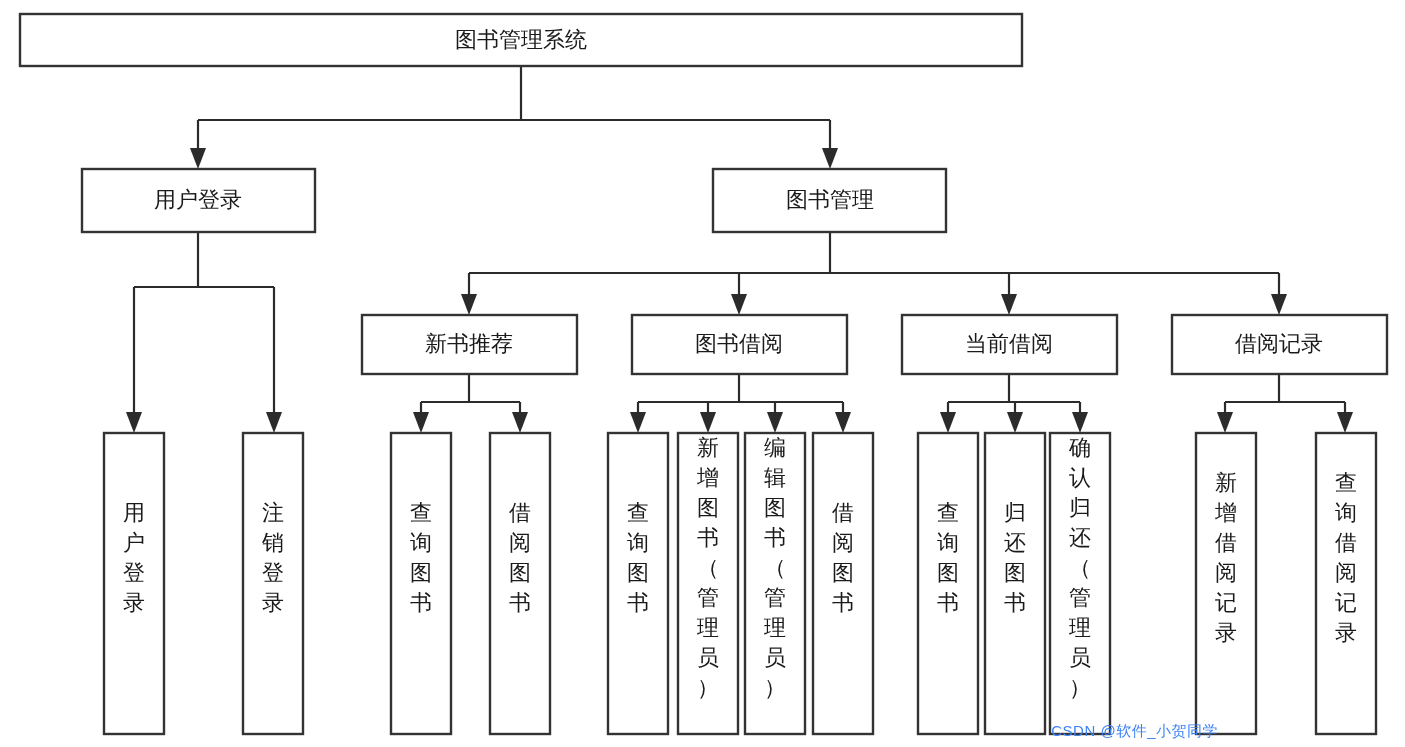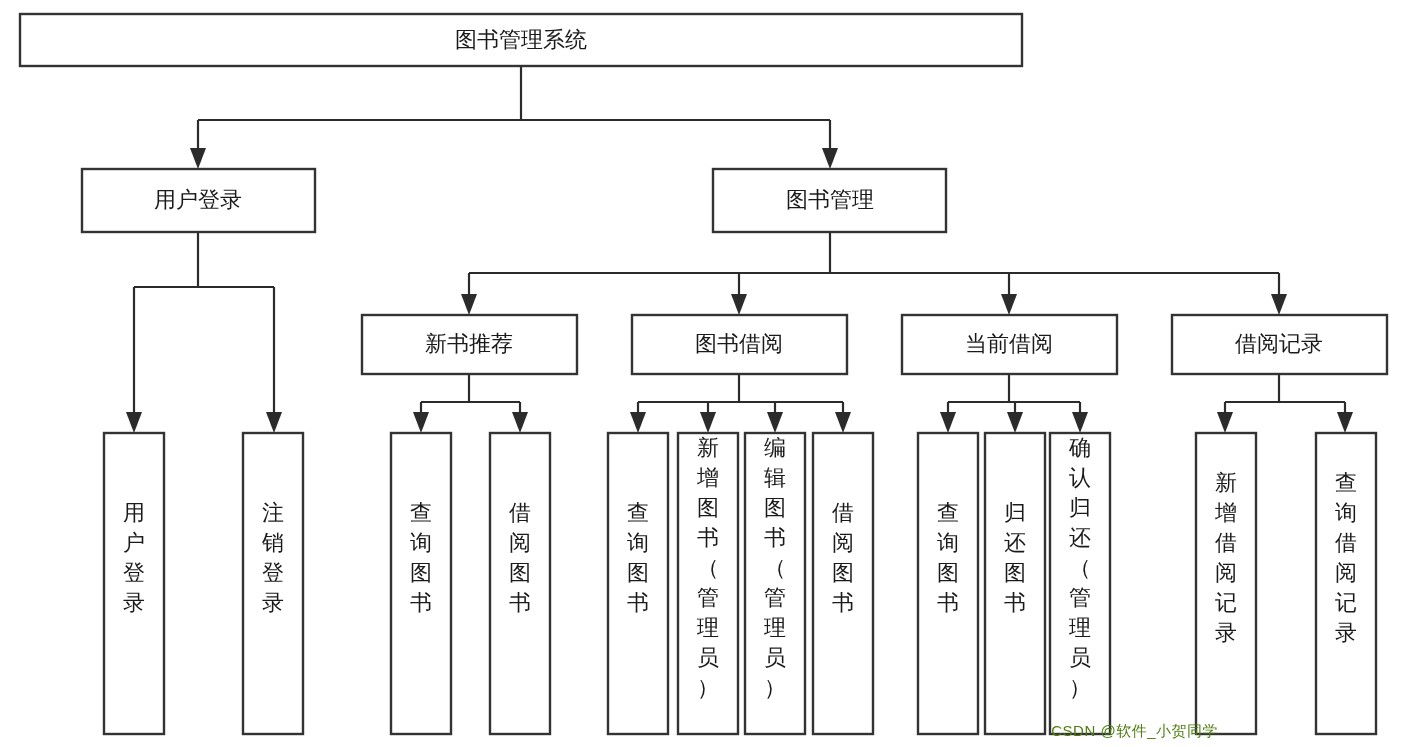--- a/index.html
+++ b/index.html
@@ -51,21 +51,21 @@
   .arrow-head {
     fill: #2b2b2b;
     stroke: none;
   }
   .watermark {
     position: absolute;
     right: 10px;
     bottom: 6px;
     font-family: "Liberation Sans", "DejaVu Sans", sans-serif;
     font-size: 15px;
-    color: #4d7c0f;
+    color: #3b82f6;
     letter-spacing: 0.5px;
     white-space: nowrap;
     pointer-events: none;
   }
 </style>
 </head>
 <body>
 
 <div id="diagram-root">
 

